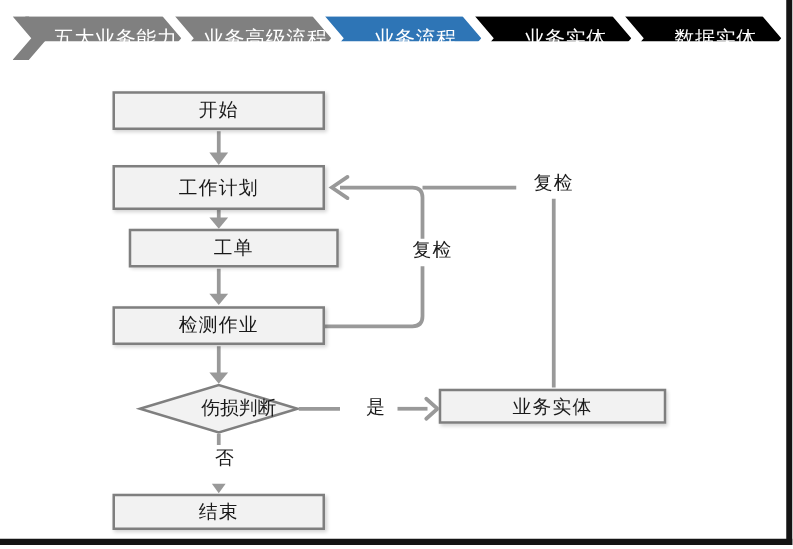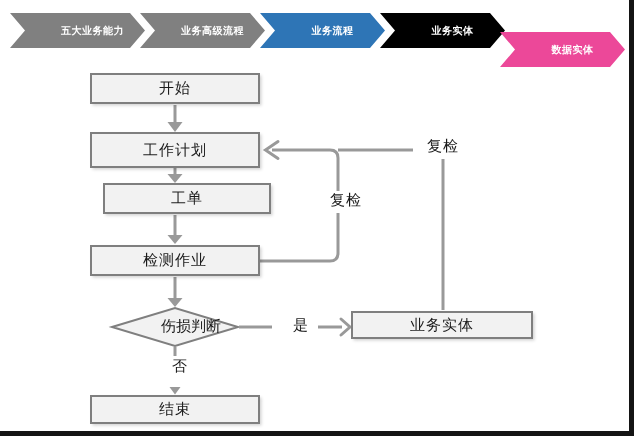--- a/index.html
+++ b/index.html
@@ -7,23 +7,23 @@
     width:634px;height:439px;position:relative;overflow:hidden;
     background:#ffffff;
     font-family:"DejaVu Sans","Liberation Sans",sans-serif;
   }
   
   .nav-chevron-start{
     position:absolute;top:13px;left:10px;width:28px;height:35px;background:#808080;
     clip-path:polygon(0 0,13px 0,28px 17.5px,13px 35px,0 35px,15px 17.5px);
   }
   .nav-tab{
-    position:absolute;top:13px;width:125px;height:35px;background:#808080;
+    position:absolute;top:13px;width:125px;height:20px;background:#808080;
     clip-path:polygon(0 0,110px 0,125px 17.5px,110px 35px,0 35px,15px 17.5px);
-    color:#ffffff;font-size:10px;font-weight:bold;line-height:35px;
+    color:#ffffff;font-size:16px;font-weight:normal;line-height:35px;
     text-align:center;padding-left:10px;box-sizing:content-box;cursor:default;
     letter-spacing:0.5px;
   }
   .nav-tab.active{background:#2E75B6;}
   
   .fc-box{
     position:absolute;background:#F2F2F2;border:2px solid #7F7F7F;
     box-sizing:border-box;display:flex;align-items:center;justify-content:center;
     font-size:15px;color:#1A1A1A;letter-spacing:1px;
     box-shadow:1.5px 1.5px 3px rgba(0,0,0,0.18);
@@ -46,21 +46,21 @@
 </style>
 </head>
 <body>
 
 <div>
   <div class="nav-chevron-start"></div>
   <div class="nav-tab" style="left: 20px; background: rgb(128, 128, 128);">五大业务能力</div>
   <div class="nav-tab" style="left: 140px; background: rgb(128, 128, 128);">业务高级流程</div>
   <div class="nav-tab active" style="left: 260px; background: rgb(46, 117, 182);">业务流程</div>
   <div class="nav-tab" style="left: 380px; background: #000000;">业务实体</div>
-  <div class="nav-tab" style="left: 500px; background: #ec4899; margin-top: 19px;">数据实体</div>
+  <div class="nav-tab" style="left: 500px; background: #000000;">数据实体</div>
 </div>
 
 <svg class="wires" width="634" height="439" viewBox="0 0 634 439">
 
   <path class="wire" d="M175,105 V123"></path>
   <polygon class="wire-head" points="167.5,122 182.5,122 175,132"></polygon>
 
   <path class="wire" d="M175,164 V175"></path>
   <polygon class="wire-head" points="167.5,174 182.5,174 175,183"></polygon>
 

